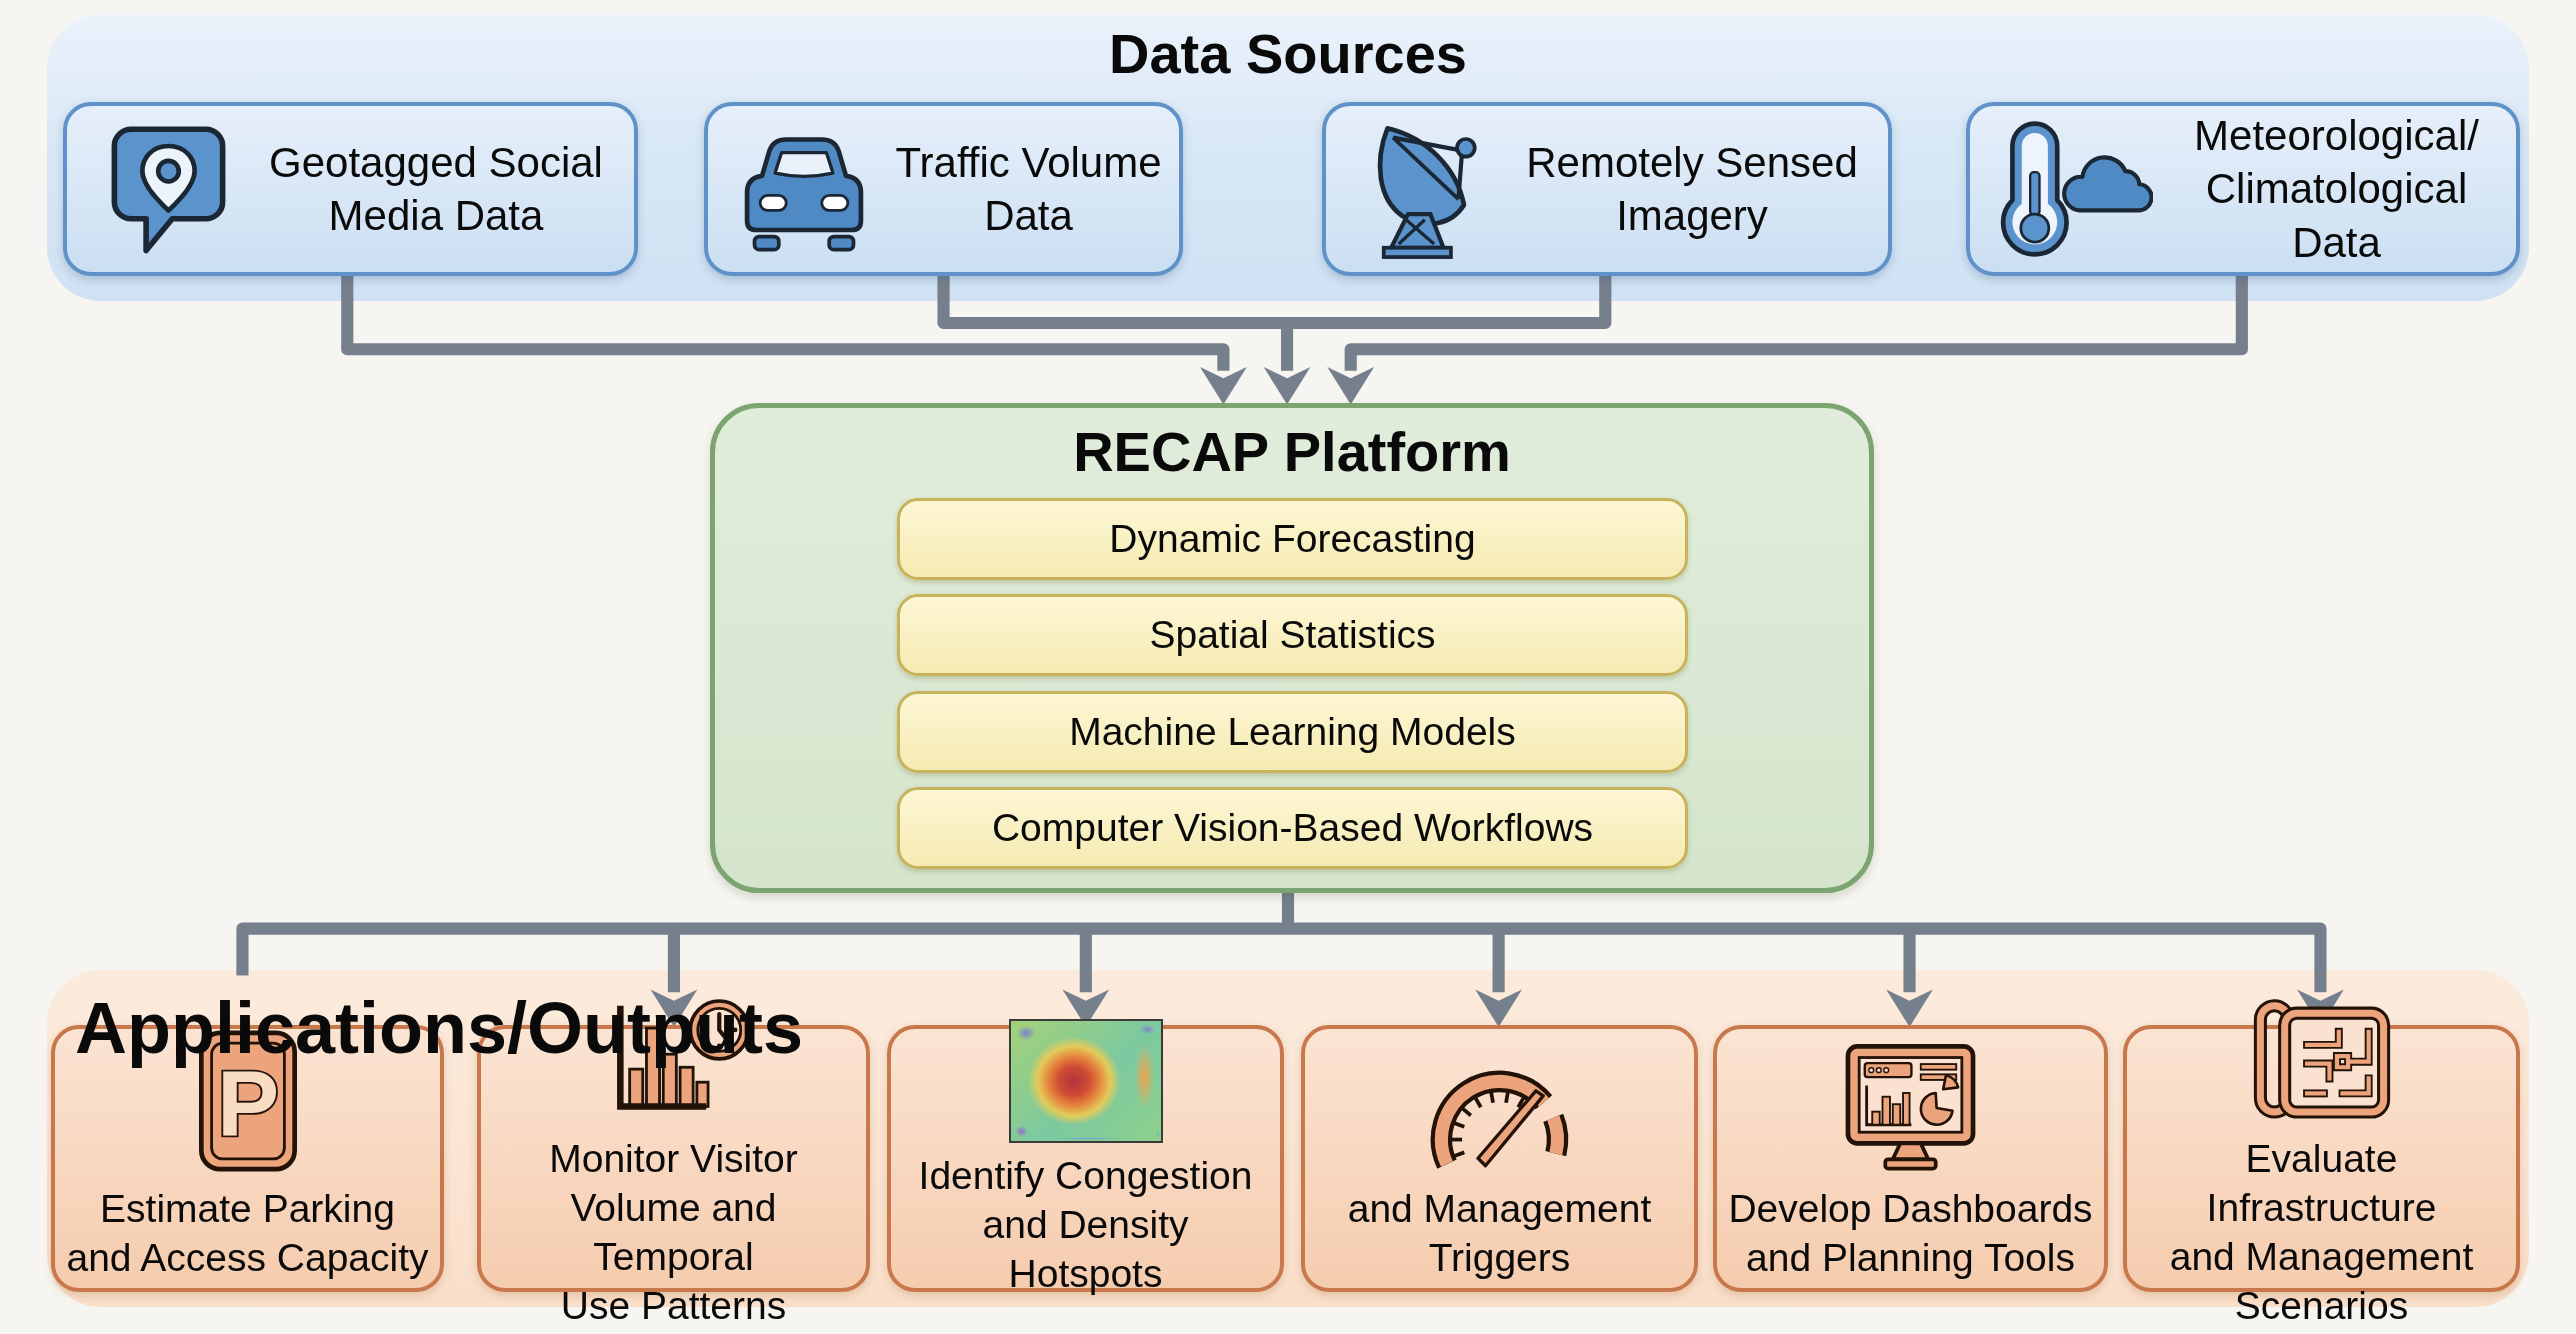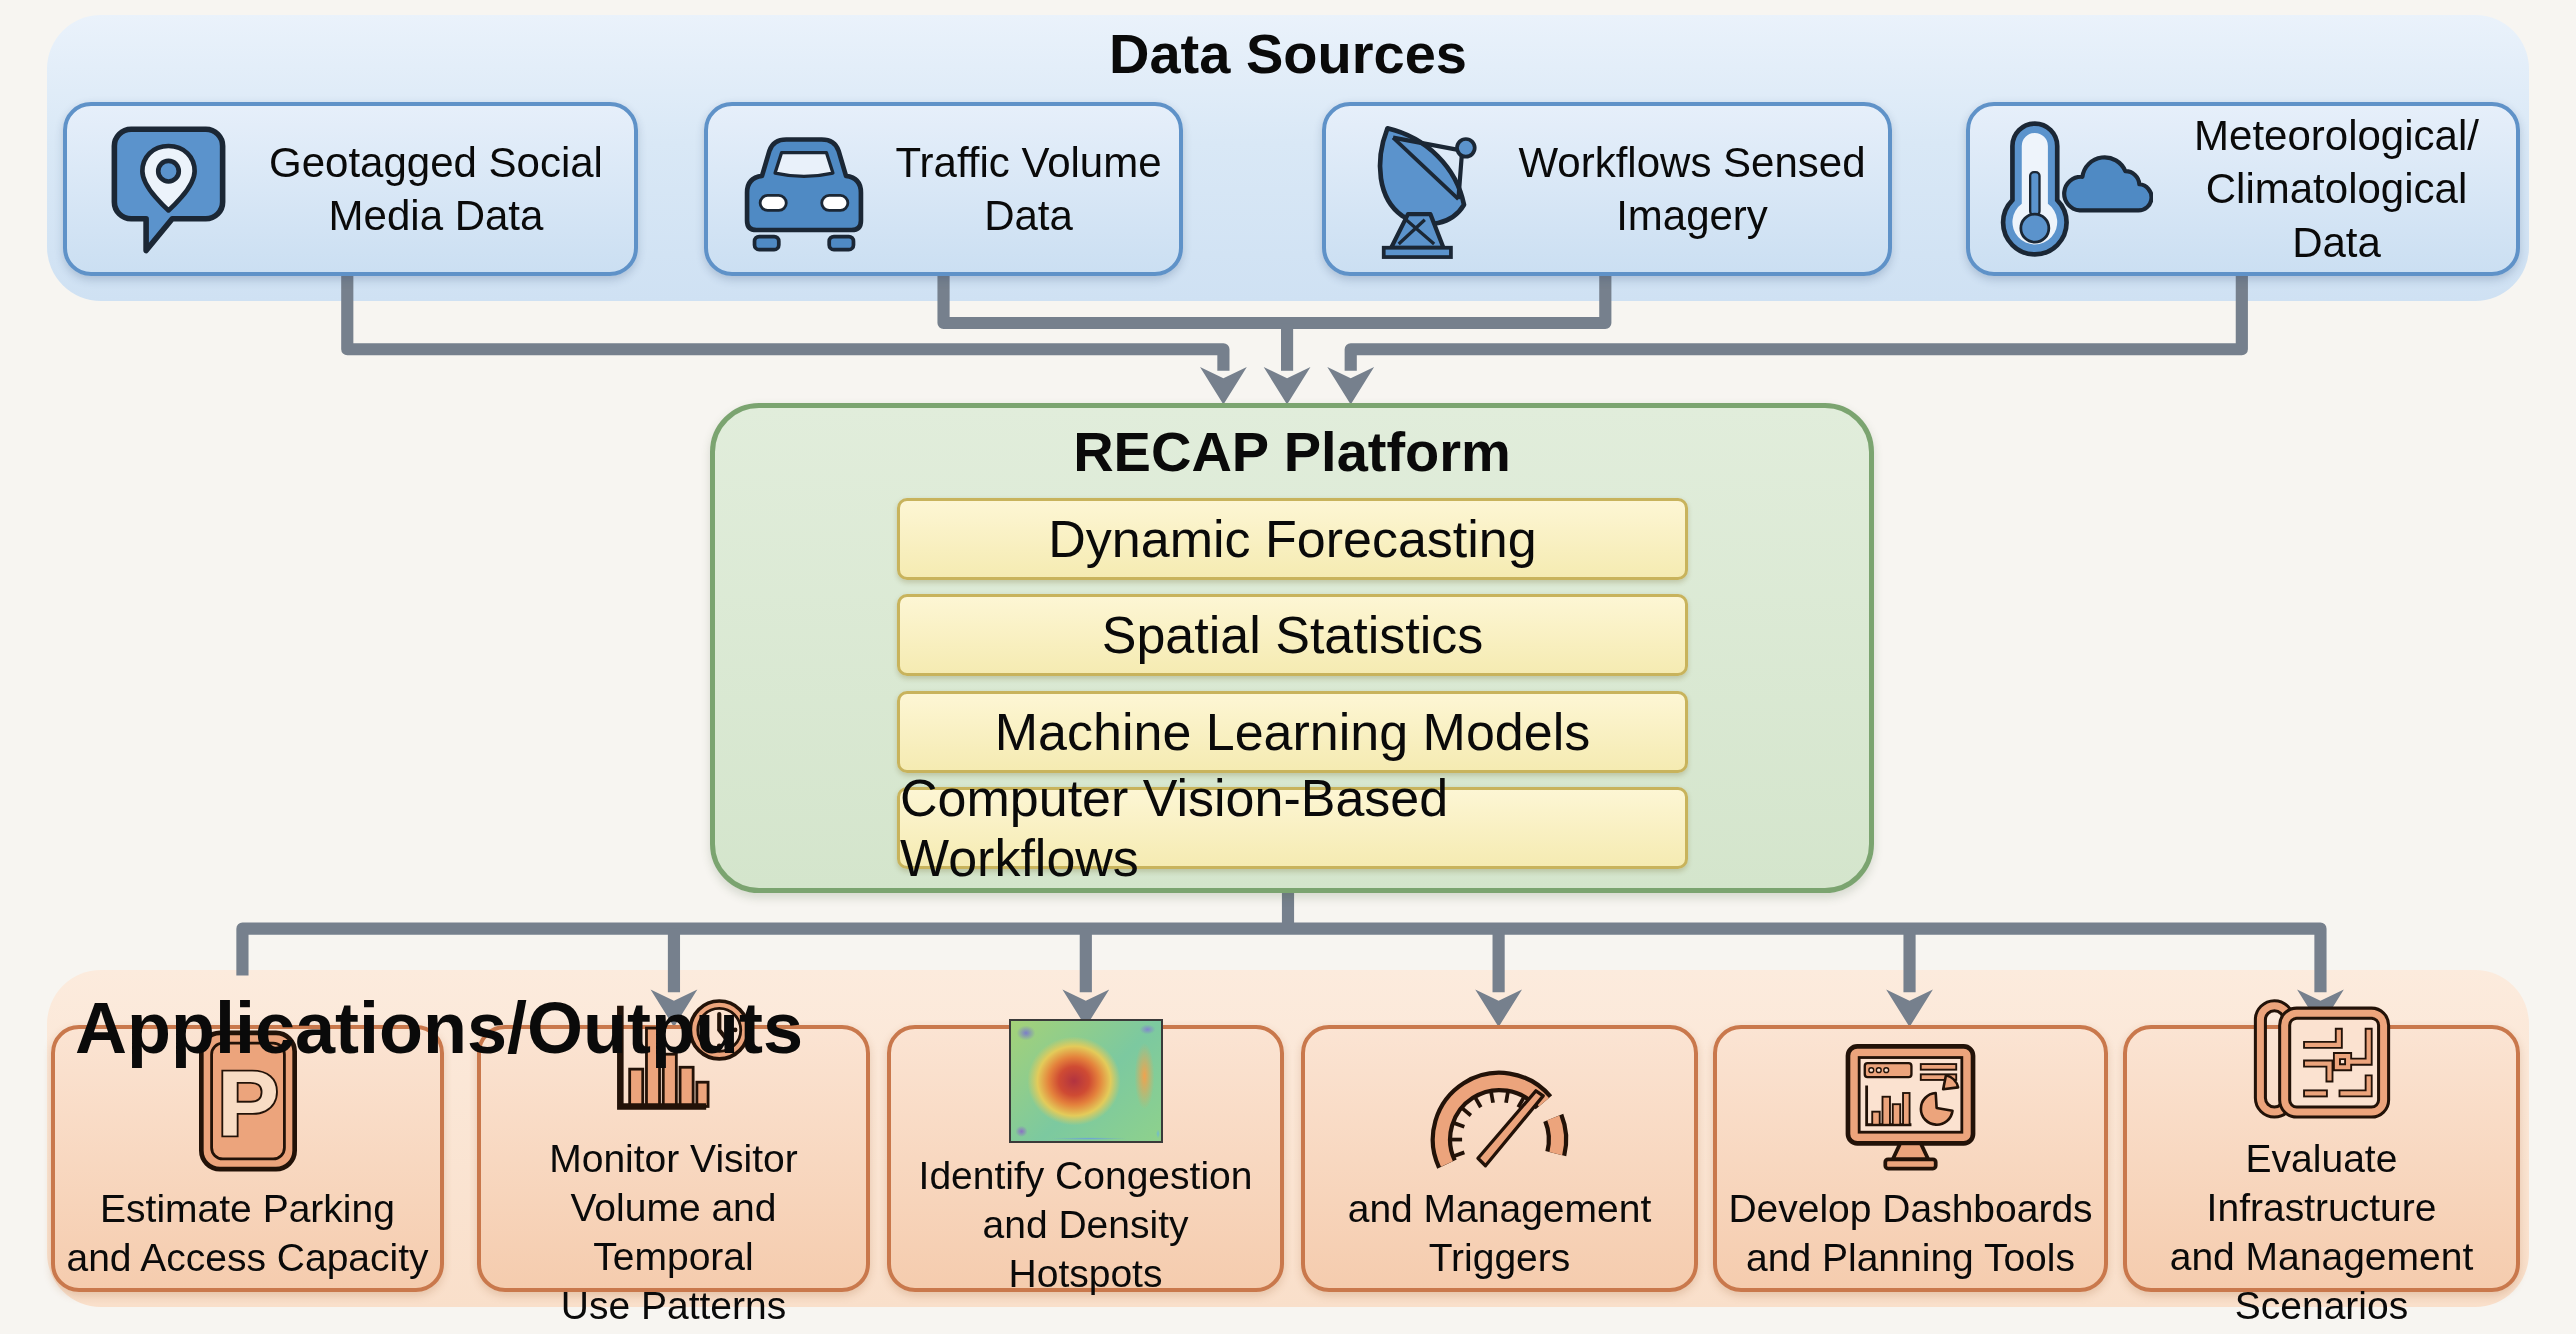--- a/index.html
+++ b/index.html
@@ -31,25 +31,25 @@
   .src-box{
     position:absolute;top:102px;height:174px;z-index:2;box-sizing:border-box;
     border:4.7px solid #5f92c8;border-radius:28px;
     background:linear-gradient(180deg,#e6effa 0%,#cbdff2 100%);
     box-shadow:0 3.7px 8.4px rgba(40,70,110,.22);
     display:flex;align-items:center;gap:19px;padding:0 15px 0 26px;
   }
   .src-text{flex:1;text-align:center;font-size:42px;line-height:1.27;}
   .yellow{
     position:absolute;left:897px;width:791px;height:82px;z-index:3;box-sizing:border-box;
-    border:3.7px solid #c8b35c;border-radius:10px;
+    border:3.7px solid #c8b35c;border-radius:21px;
     background:linear-gradient(180deg,#fdf6d4 0%,#f5ebb2 100%);
     box-shadow:0 2.8px 5.6px rgba(100,85,20,.22);
     display:flex;align-items:center;justify-content:center;
-    font-size:52px;
+    font-size:39px;
   }
   .app-box{
     position:absolute;top:1025px;height:267px;z-index:2;box-sizing:border-box;
     border:4.7px solid #c9784c;border-radius:28px;
     background:linear-gradient(180deg,#fbe4d3 0%,#f5ccae 100%);
     box-shadow:0 3.7px 8.4px rgba(150,80,30,.2);
     display:flex;flex-direction:column;align-items:center;justify-content:center;gap:7.5px;
     padding:5.6px 9.4px;
   }
   .app-text{text-align:center;font-size:39px;line-height:1.26;}
@@ -140,21 +140,21 @@
       <path d="M38 12 C24 48 28 88 54 106 C80 122 108 114 120 94 C112 54 80 22 38 12 Z" fill="#5b93cc" stroke="#1b2735" stroke-width="5" stroke-linejoin="round"></path>
       <path d="M44 22 L114 88" stroke="#1b2735" stroke-width="4" fill="none"></path>
       <path d="M44 22 L118 36 M114 88 L118 36" stroke="#1b2735" stroke-width="4.5" fill="none"></path>
       <circle cx="122" cy="33" r="9.5" fill="#5b93cc" stroke="#1b2735" stroke-width="4"></circle>
       <path d="M60 104 L84 104 L98 140 L42 140 Z" fill="#5b93cc" stroke="#1b2735" stroke-width="4.5" stroke-linejoin="round"></path>
       <path d="M50 136 L78 110 M58 110 L88 136" stroke="#1b2735" stroke-width="3.5" fill="none"></path>
       <rect x="34" y="140" width="72" height="10" fill="#5b93cc" stroke="#1b2735" stroke-width="4"></rect>
     </svg>
   </span>
   <span class="src-text">
-    <div>Workflows Sensed</div>
+    <div>Remotely Sensed</div>
     <div>Imagery</div>
   </span>
 </div>
 
 <div class="src-box" style="left:1966px;width:554px;">
   <span>
     <svg width="157" height="140" viewBox="0 0 165 150">
       <path d="M40 6 a24 24 0 0 1 24 24 v58 a34 34 0 1 1 -48 0 V30 a24 24 0 0 1 24 -24 Z" fill="#5b93cc" stroke="#1b2735" stroke-width="5"></path>
       <path d="M40 16 a14 14 0 0 1 14 14 v62 a24 24 0 1 1 -28 0 V30 a14 14 0 0 1 14 -14 Z" fill="#eef4fb"></path>
       <rect x="35" y="58" width="10" height="46" rx="4" fill="#5b93cc" stroke="#1b2735" stroke-width="2.5"></rect>

